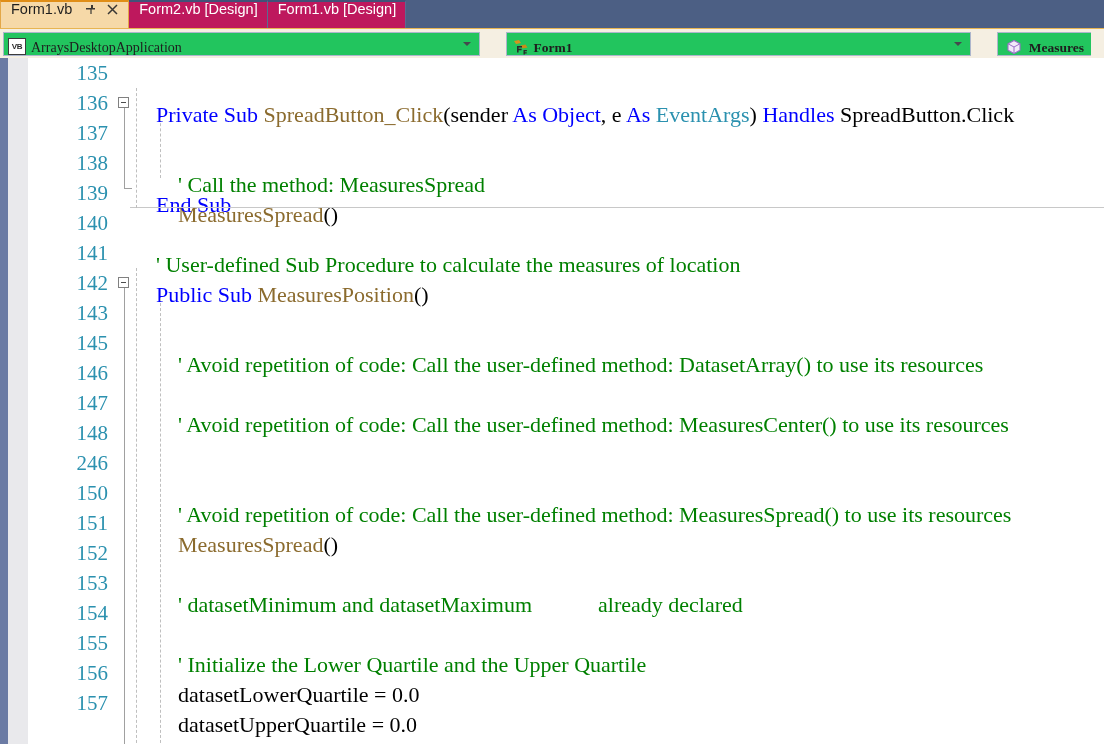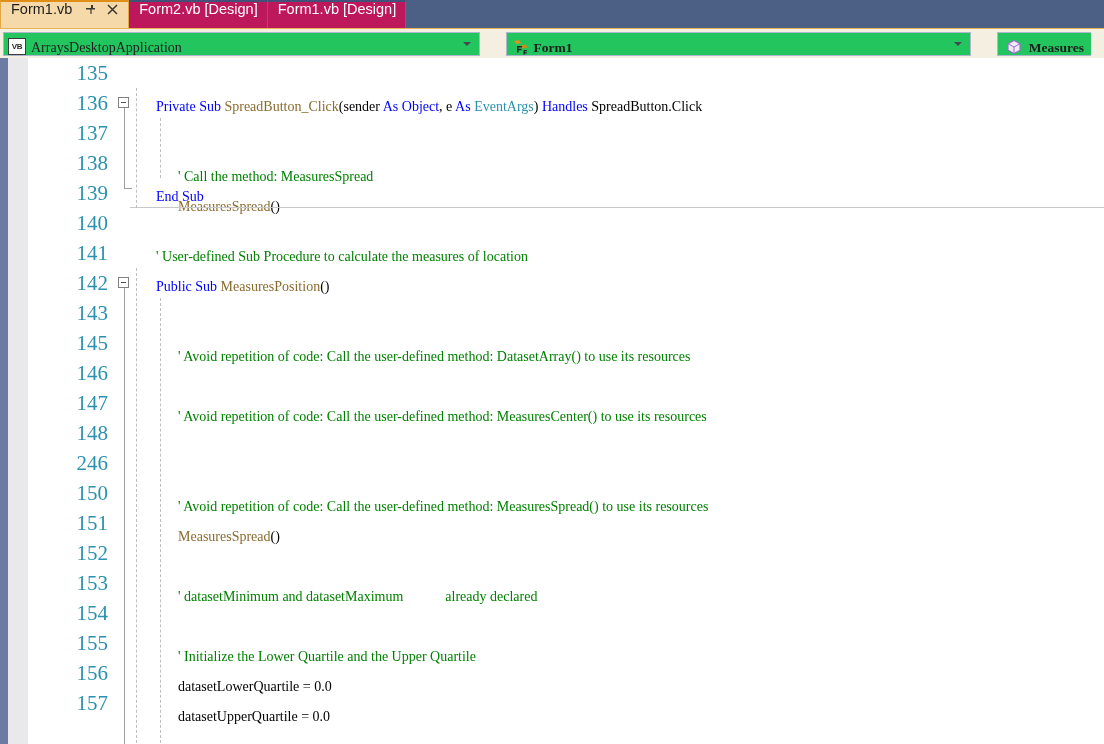--- a/index.html
+++ b/index.html
@@ -172,23 +172,23 @@
   }
   .fold-box::before {
     content: "";
     position: absolute;
     left: 2px; top: 4px;
     width: 5px; height: 1px;
     background: #4D4D4D;
   }
   .code {
     position: absolute;
-    left: 156px; top: 4px;
+    left: 156px; top: 12px;
     font-family: "Liberation Serif", serif;
-    font-size: 14px;
+    font-size: 22px;
     line-height: 30px;
     color: #000000;
   }
   .code.ind1 { left: 178px; margin-top: 40px; }
 
   
   .outline-line {
     position: absolute;
     left: 124px;
     width: 1px;

